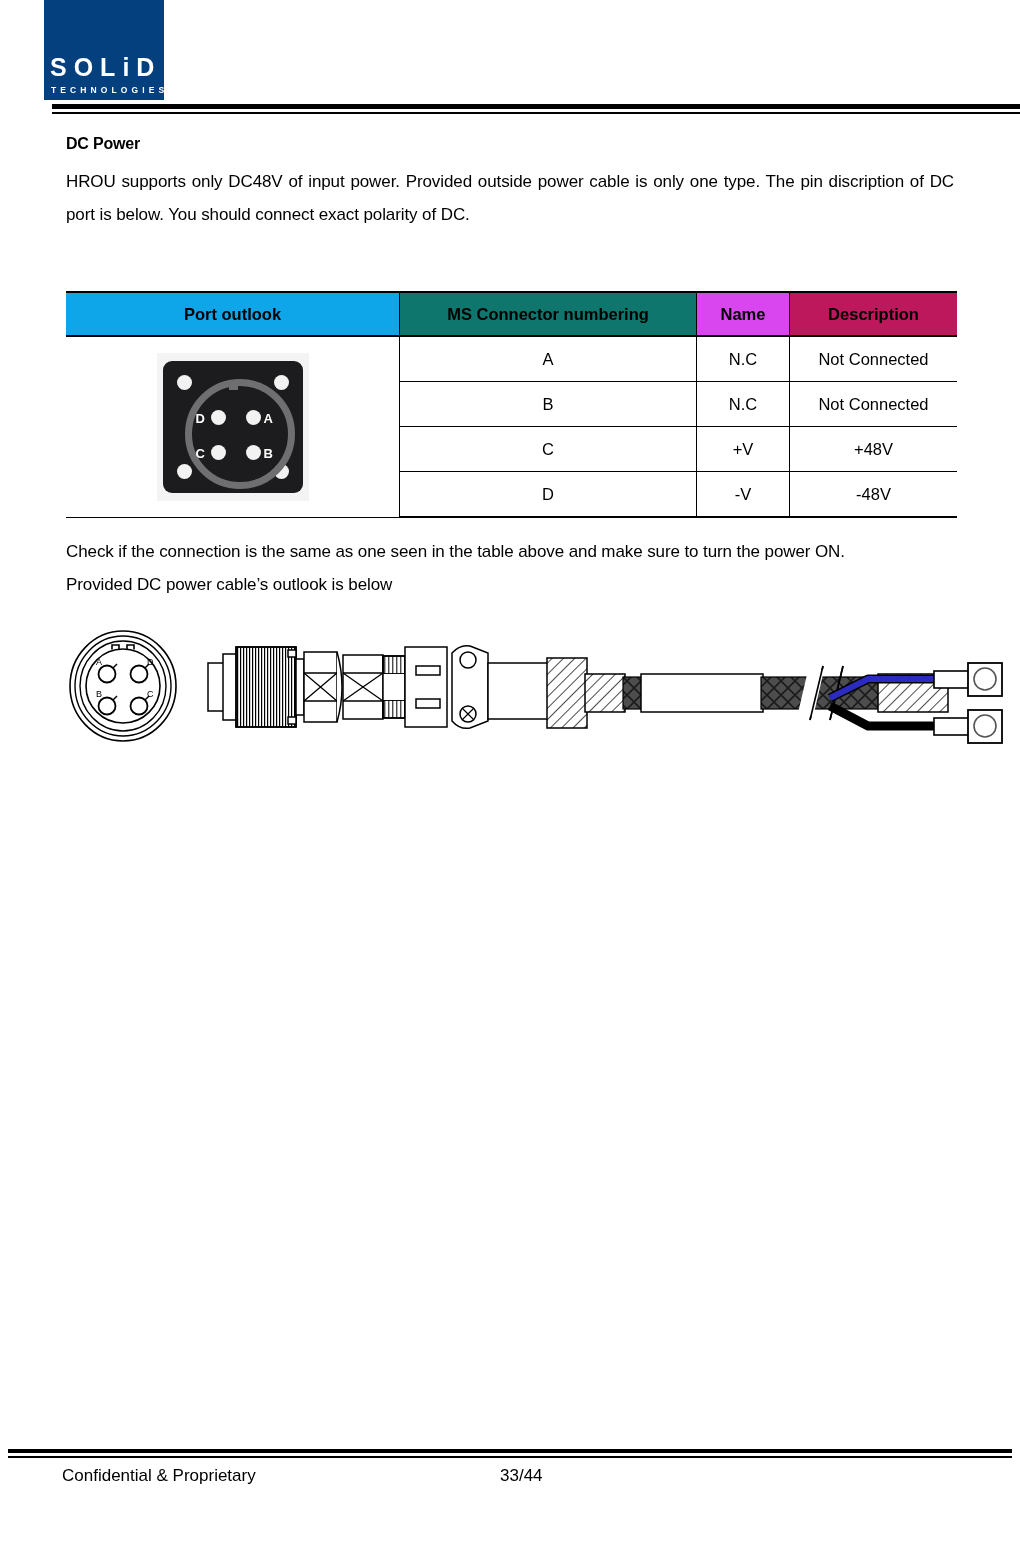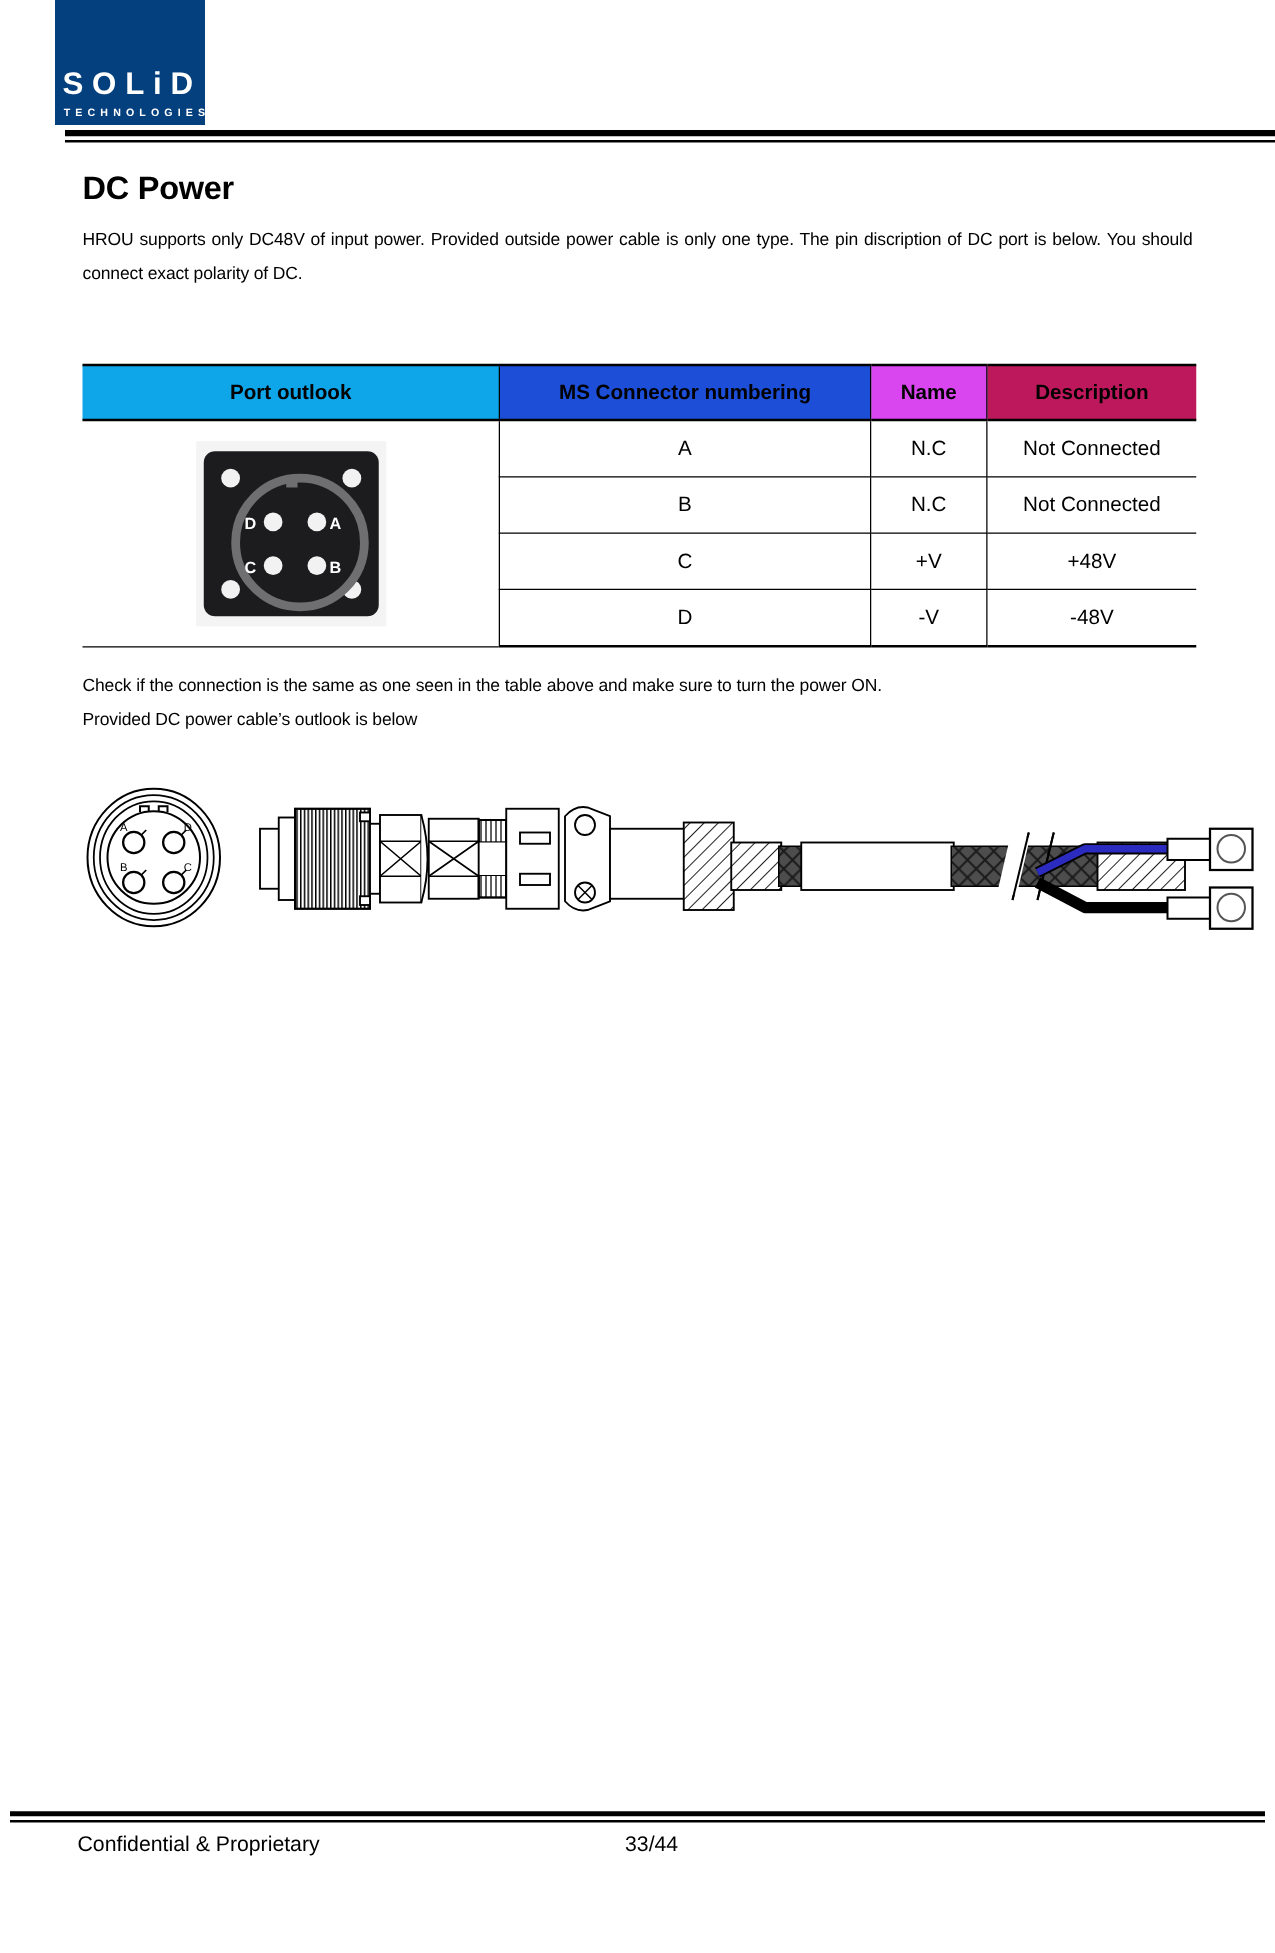--- a/index.html
+++ b/index.html
@@ -69,28 +69,28 @@
   }
 
   
   .content {
     position: absolute;
     left: 66px;
     top: 134px;
     width: 888px;
   }
   h1.section-title {
-    font-size: 26px;
+    font-size: 16px;
     font-weight: bold;
     margin: 0 0 10px 0;
     line-height: 1.3;
     letter-spacing: -0.2px;
   }
   p.para {
-    font-size: 14px;
+    font-size: 17px;
     line-height: 1.95;
     margin: 0;
     text-align: justify;
     letter-spacing: -0.1px;
   }
   p.para.nojustify { text-align: left; }
 
   
   .spec-table {
     position: absolute;
@@ -258,21 +258,21 @@
 
 <div class="content">
   <h1 class="section-title">DC Power</h1>
   <p class="para">HROU supports only DC48V of input power. Provided outside power cable is only one type. The pin discription of DC port is below. You should connect exact polarity of DC.</p>
 </div>
 
 <table class="spec-table">
   <thead>
     <tr>
       <th class="col-port" style="background: #0ea5e9;">Port outlook</th>
-      <th class="col-ms" style="background: #1d4ed8;">MS Connector numbering</th>
+      <th class="col-ms" style="background: #0f766e;">MS Connector numbering</th>
       <th class="col-name" style="background: #d946ef;">Name</th>
       <th class="col-desc" style="background: #be185d;">Description</th>
     </tr>
   </thead>
   <tbody>
     <tr>
       <td class="port-cell" rowspan="4">
         <div class="port-photo">
           <div class="port-body">
             <div class="port-hole tl"></div>

